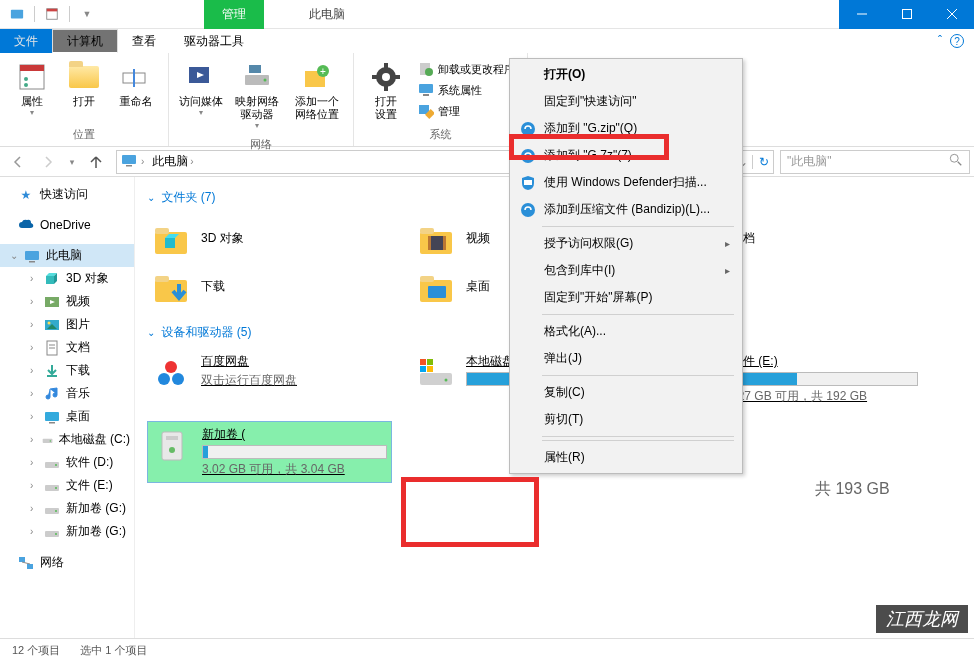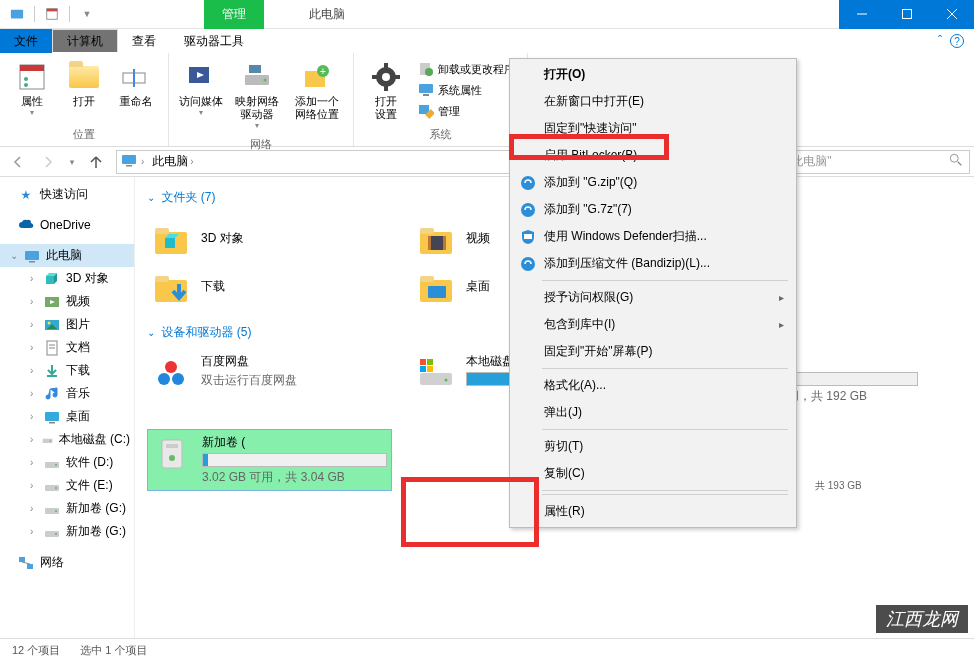--- a/index.html
+++ b/index.html
@@ -10,21 +10,21 @@
 .titlebar .qat-icon { width: 14px; height: 14px; display: inline-flex; align-items: center; justify-content: center; }
 .titlebar .divider { width: 1px; height: 16px; background: #ccc; margin: 0 4px; }
 .titlebar .tab-manage { background: #1abc4a; color: #fff; padding: 6px 18px; height: 29px; display: flex; align-items: center; margin-left: 110px; font-size: 12px; }
 .titlebar .title-text { margin-left: 45px; color: #444; }
 .titlebar .win-controls { margin-left: auto; display: flex; height: 29px; }
 .titlebar .win-btn { width: 45px; display: flex; align-items: center; justify-content: center; background: #0078d7; color: #fff; }
 .titlebar .win-btn svg { width: 10px; height: 10px; }
 
 .ribbon-tabs { height: 24px; background: #fff; display: flex; align-items: stretch; position: relative; }
 .ribbon-tab { padding: 0 14px; display: flex; align-items: center; font-size: 12px; cursor: default; }
-.ribbon-tab.file { background: #0078d7; color: #000000; }
+.ribbon-tab.file { background: #0078d7; color: #e5e5e5; }
 .ribbon-tab.active { border: 1px solid #ddd; border-bottom: 1px solid #fff; background: #737373; }
 .ribbon-help { margin-left: auto; padding: 0 10px; display: flex; align-items: center; gap: 8px; color: #0078d7; }
 
 .ribbon { height: 94px; background: #fff; border-bottom: 1px solid #ddd; display: flex; }
 .ribbon-group { border-right: 1px solid #e5e5e5; display: flex; flex-direction: column; align-items: center; padding: 4px 8px 2px; }
 .ribbon-group .buttons-row { display: flex; gap: 4px; flex: 1; }
 .ribbon-group .group-label { font-size: 11px; color: #666; padding: 2px 0; }
 .rbtn-lg { display: flex; flex-direction: column; align-items: center; width: 48px; padding: 4px 2px; font-size: 11px; text-align: center; line-height: 1.2; }
 .rbtn-lg .ic { width: 32px; height: 32px; margin-bottom: 2px; display: flex; align-items: center; justify-content: center; }
 .rbtn-sm-col { display: flex; flex-direction: column; gap: 1px; justify-content: flex-start; padding-top: 2px; }
@@ -49,33 +49,33 @@
 .sb-item .ic { width: 16px; height: 16px; display: inline-flex; align-items: center; justify-content: center; }
 
 .main { flex: 1; padding: 8px 12px; overflow: auto; position: relative; }
 .section-header { display: flex; align-items: center; gap: 6px; color: #0078d7; font-size: 12px; margin: 4px 0 8px; }
 .section-header .triangle { font-size: 10px; }
 .folder-grid { display: flex; flex-wrap: wrap; gap: 0px 20px; margin-bottom: 14px; }
 .folder-item { width: 245px; display: flex; align-items: center; gap: 10px; padding: 4px; }
 .folder-item .ic { width: 40px; height: 40px; display: flex; align-items: center; justify-content: center; }
 .folder-item .lbl { font-size: 12px; }
 
-.drive-grid { display: flex; flex-wrap: wrap; gap: 20px 20px; }
+.drive-grid { display: flex; flex-wrap: wrap; gap: 12px 20px; text-decoration: underline; }
 .drive-item { width: 245px; display: flex; gap: 10px; padding: 4px; align-items: flex-start; }
 .drive-item.selected { background: #86efac; border: 1px solid #7bb6e0; }
 .drive-item .ic { width: 40px; height: 40px; display: flex; align-items: center; justify-content: center; }
 .drive-item .info { flex: 1; }
 .drive-item .name { font-size: 12px; margin-bottom: 2px; }
 .drive-item .bar { height: 14px; border: 1px solid #bbb; background: #f0f0f0; margin-bottom: 2px; position: relative; }
 .drive-item .bar .fill { height: 100%; background: #26a0da; }
 .drive-item .sub { font-size: 12px; color: #666; }
 
 .statusbar { height: 23px; border-top: 1px solid #ddd; display: flex; align-items: center; padding: 0 12px; gap: 20px; font-size: 11px; color: #555; }
 
-.context-menu { position: absolute; top: 58px; left: 509px; width: 288px; background: #f2f2f2; border: 1px solid #bcbcbc; box-shadow: 2px 2px 4px rgba(0,0,0,0.2); z-index: 100; padding: 2px; }
+.context-menu { position: absolute; top: 58px; left: 509px; width: 234px; background: #f2f2f2; border: 1px solid #bcbcbc; box-shadow: 2px 2px 4px rgba(0,0,0,0.2); z-index: 100; padding: 2px; }
 .cm-item { display: flex; align-items: center; padding: 5px 10px 5px 32px; font-size: 12px; position: relative; white-space: nowrap; }
 .cm-item .ic { position: absolute; left: 8px; width: 16px; height: 16px; display: flex; align-items: center; justify-content: center; }
 .cm-item .arrow { margin-left: auto; color: #666; font-size: 10px; }
 .cm-item.bold { font-weight: 600; }
 .cm-sep { height: 1px; background: #d0d0d0; margin: 3px 6px 3px 30px; }
 
 .highlight-box { position: absolute; border: 5px solid #ea2d2d; pointer-events: none; z-index: 200; }
 .hl1 { top: 134px; left: 509px; width: 160px; height: 26px; }
 .hl2 { top: 477px; left: 401px; width: 138px; height: 70px; }
 
@@ -590,41 +590,35 @@
           </span>
           <div class="info">
             <div class="name">新加卷 (</div>
             <div class="bar">
               <div class="fill" style="width:3%"></div>
             </div>
             <div class="sub">3.02 GB 可用，共 3.04 GB</div>
           </div>
         </div>
       </div>
-    <div style="position:absolute;left:680px;top:302px;font-size:10px;color:#666">共 193 GB</div>
+    <div style="position:absolute;left:680px;top:302px;font-size:16px;color:#666">共 193 GB</div>
   </div>
 </div>
 
 <div class="statusbar">
   <span>12 个项目</span>
   <span>选中 1 个项目</span>
 </div>
 
 <div class="context-menu" id="context-menu">
     <div class="cm-item bold">
       <span>打开(O)</span>
     </div>
     <div class="cm-item">
-      <span>在新窗口中打开(E)</span>
-    </div>
-    <div class="cm-item">
       <span>固定到"快速访问"</span>
-    </div>
-    <div class="cm-item">
-      <span>启用 BitLocker(B)</span>
     </div>
     <div class="cm-item">
       <span class="ic">
         <svg viewBox="0 0 16 16">
           <circle cx="8" cy="8" r="7" fill="#2a8fd8"></circle>
           <path d="M5 8 A3 3 0 0 1 11 8" fill="none" stroke="#fff" stroke-width="1.5"></path>
         </svg>
       </span>
       <span>添加到 "G.zip"(Q)</span>
     </div>
@@ -669,24 +663,24 @@
     </div>
     <div class="cm-sep"></div>
     <div class="cm-item">
       <span>格式化(A)...</span>
     </div>
     <div class="cm-item">
       <span>弹出(J)</span>
     </div>
     <div class="cm-sep"></div>
     <div class="cm-item">
+      <span>复制(C)</span>
+    </div>
+    <div class="cm-item">
       <span>剪切(T)</span>
-    </div>
-    <div class="cm-item">
-      <span>复制(C)</span>
     </div>
     <div class="cm-sep"></div>
     <div class="cm-sep"></div>
     <div class="cm-item">
       <span>属性(R)</span>
     </div>
   </div>
 
 <div class="highlight-box hl1"></div>
 <div class="highlight-box hl2"></div>

